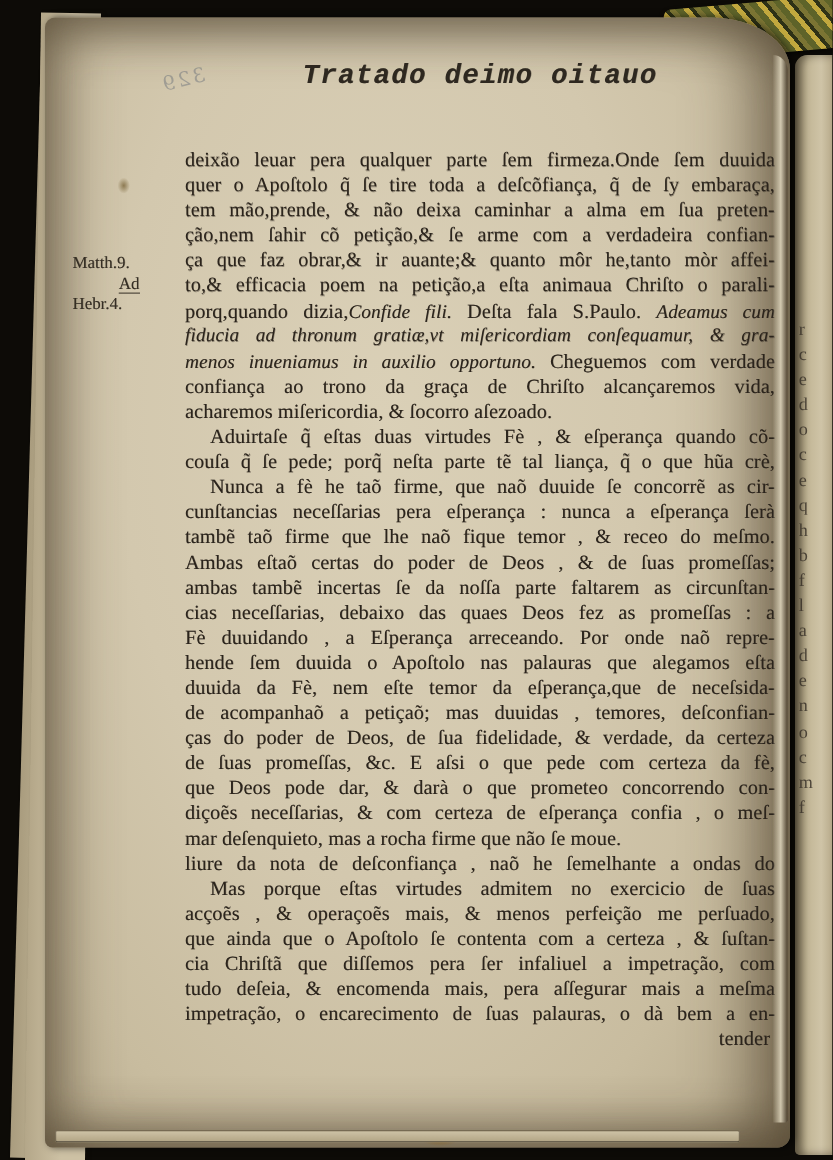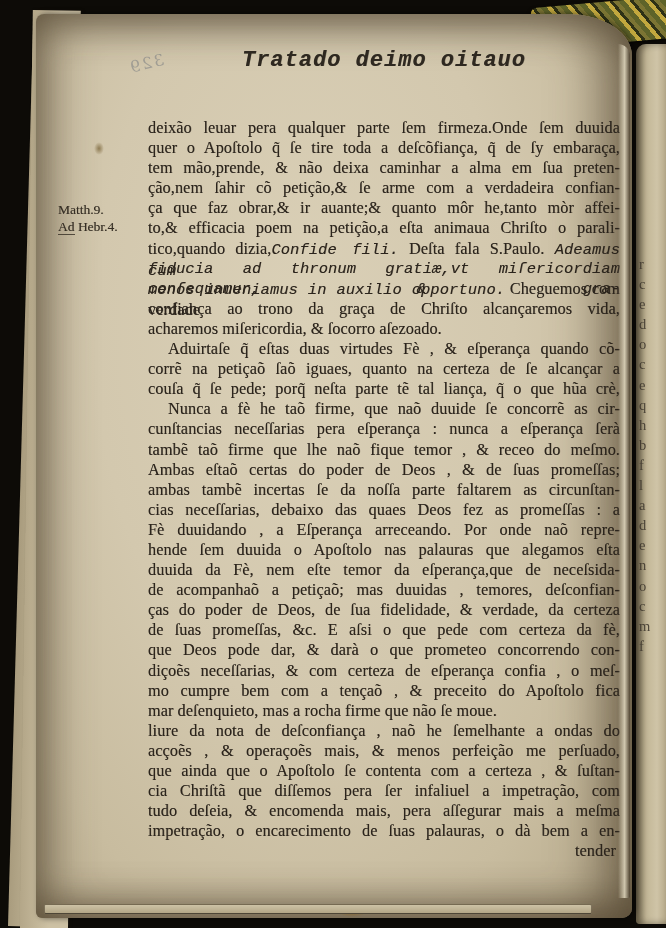--- a/index.html
+++ b/index.html
@@ -71,32 +71,32 @@
     position:absolute;left:92px;top:40px;
     transform:scaleX(-1) rotate(14deg);
     font-size:16px;color:rgba(82,92,110,.38);letter-spacing:2px;
     font-family:"DejaVu Serif",serif;
   }
   .margin-note{
     position:absolute;left:22px;top:188px;width:88px;
     font-size:13.5px;line-height:16.5px;color:#352e24;
     text-shadow:0.3px 0.3px 0 rgba(53,46,36,.4);
   }
-  .margin-note .u{border-bottom:1.5px solid rgba(53,46,36,.8);}
+  .margin-note .u{border-bottom:1.5px solid rgba(53,46,36,.8);margin-left:37px;}
   .textblock{
     position:absolute;left:112px;top:80px;width:472px;
     font-size:16.2px;line-height:20.1px;color:#2b241c;
     text-shadow:0.35px 0.35px 0 rgba(43,36,28,.42);
     letter-spacing:0.1px;
     margin-top:24px;
   }
   .line{text-align:justify;text-align-last:justify;height:20.1px;overflow:visible;white-space:normal;}
   .line.pend{text-align-last:left;}
   .line.indent{text-indent:20px;}
-  .it{font-style:italic;font-family:Liberation Mono, monospace;font-size:15.4px;}
+  .it{font-style:italic;font-family:Liberation Serif, serif;font-size:15.4px;}
   .catch{text-align:left;text-align-last:right;padding-right:4px;}
 </style>
 </head>
 <body>
 
 <div class="headband"></div>
 
 <div class="under-page under1"></div>
 <div class="under-page under2"></div>
 
@@ -136,54 +136,53 @@
 
   <div class="textblock">
 
     <div>
       <div class="line">deixão leuar pera qualquer parte ſem firmeza.Onde ſem duuida</div>
       <div class="line">quer o Apoſtolo q̃ ſe tire toda a deſcõfiança, q̃ de ſy embaraça,</div>
       <div class="line">tem mão,prende, &amp; não deixa caminhar a alma em ſua preten-</div>
       <div class="line">ção,nem ſahir cõ petição,&amp; ſe arme com a verdadeira confian-</div>
       <div class="line">ça que faz obrar,&amp; ir auante;&amp; quanto môr he,tanto mòr affei-</div>
       <div class="line">to,&amp; efficacia poem na petição,a eſta animaua Chriſto o parali-</div>
-      <div class="line"><span>tico,quando dizia,</span><span class="it">Confide fili.</span><span> Deſta fala S.Paulo. </span><span class="it">Adeamus cum</span></div>
+      <div class="line"><span>porq,quando dizia,</span><span class="it">Confide fili.</span><span> Deſta fala S.Paulo. </span><span class="it">Adeamus cum</span></div>
       <div class="line it">fiducia ad thronum gratiæ,vt miſericordiam conſequamur, &amp; gra-</div>
       <div class="line"><span class="it">menos inueniamus in auxilio opportuno.</span><span> Cheguemos com verdade</span></div>
       <div class="line">confiança ao trono da graça de Chriſto alcançaremos vida,</div>
       <div class="line pend">acharemos miſericordia, &amp; ſocorro aſezoado.</div>
     </div>
 
     <div>
       <div class="line indent">Aduirtaſe q̃ eſtas duas virtudes Fè , &amp; eſperança quando cõ-</div>
-      <div class="line">corrẽ na petiçaõ ſaõ iguaes, quanto na certeza de ſe alcançar a</div>
       <div class="line">couſa q̃ ſe pede; porq̃ neſta parte tẽ tal liança, q̃ o que hũa crè,</div>
     </div>
 
     <div>
       <div class="line indent">Nunca a fè he taõ firme, que naõ duuide ſe concorrẽ as cir-</div>
       <div class="line">cunſtancias neceſſarias pera eſperança : nunca a eſperança ſerà</div>
       <div class="line">tambẽ taõ firme que lhe naõ fique temor , &amp; receo do meſmo.</div>
       <div class="line">Ambas eſtaõ certas do poder de Deos , &amp; de ſuas promeſſas;</div>
       <div class="line">ambas tambẽ incertas ſe da noſſa parte faltarem as circunſtan-</div>
       <div class="line">cias neceſſarias, debaixo das quaes Deos fez as promeſſas : a</div>
       <div class="line">Fè duuidando , a Eſperança arreceando. Por onde naõ repre-</div>
       <div class="line">hende ſem duuida o Apoſtolo nas palauras que alegamos eſta</div>
       <div class="line">duuida da Fè, nem eſte temor da eſperança,que de neceſsida-</div>
       <div class="line">de acompanhaõ a petiçaõ; mas duuidas , temores, deſconfian-</div>
       <div class="line">ças do poder de Deos, de ſua fidelidade, &amp; verdade, da certeza</div>
       <div class="line">de ſuas promeſſas, &amp;c. E aſsi o que pede com certeza da fè,</div>
       <div class="line">que Deos pode dar, &amp; darà o que prometeo concorrendo con-</div>
       <div class="line">diçoẽs neceſſarias, &amp; com certeza de eſperança confia , o meſ-</div>
-      <div class="line">mo cumpre bem com a tençaõ , &amp; preceito do Apoſtolo fica</div>
       <div class="line pend">mar deſenquieto, mas a rocha firme que não ſe moue.</div>
       <div class="line">liure da nota de deſconfiança , naõ he ſemelhante a ondas do</div>
     </div>
 
     <div>
+      <div class="line indent">Mas porque eſtas virtudes admitem no exercicio de ſuas</div>
       <div class="line">acçoẽs , &amp; operaçoẽs mais, &amp; menos perfeição me perſuado,</div>
       <div class="line">que ainda que o Apoſtolo ſe contenta com a certeza , &amp; ſuſtan-</div>
       <div class="line">cia Chriſtã que diſſemos pera ſer infaliuel a impetração, com</div>
       <div class="line">tudo deſeia, &amp; encomenda mais, pera aſſegurar mais a meſma</div>
       <div class="line">impetração, o encarecimento de ſuas palauras, o dà bem a en-</div>
     </div>
     <div class="line catch">tender</div>
   </div>
 
   <div class="spot"></div>

